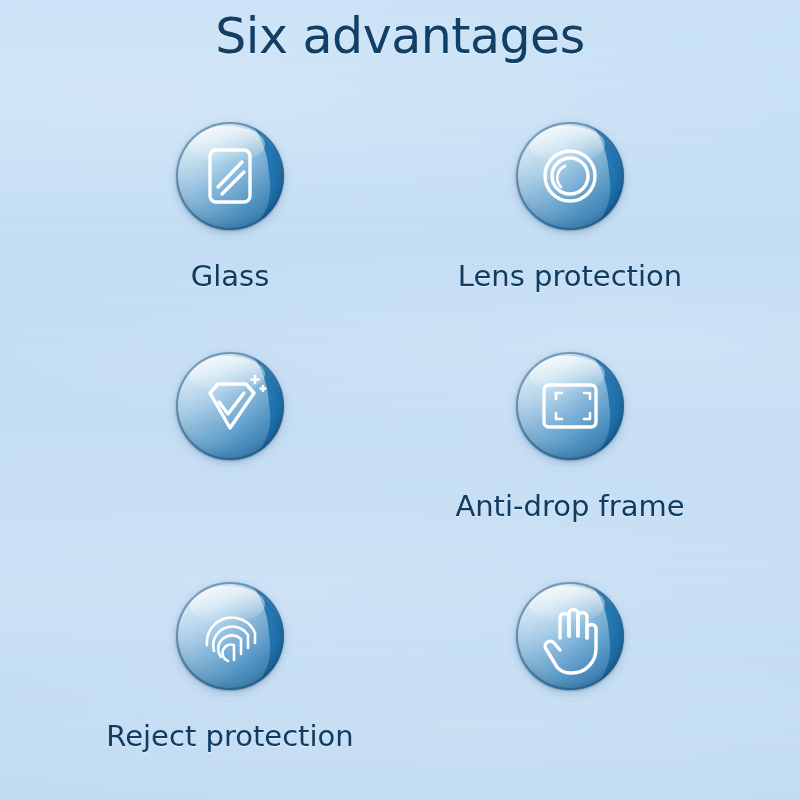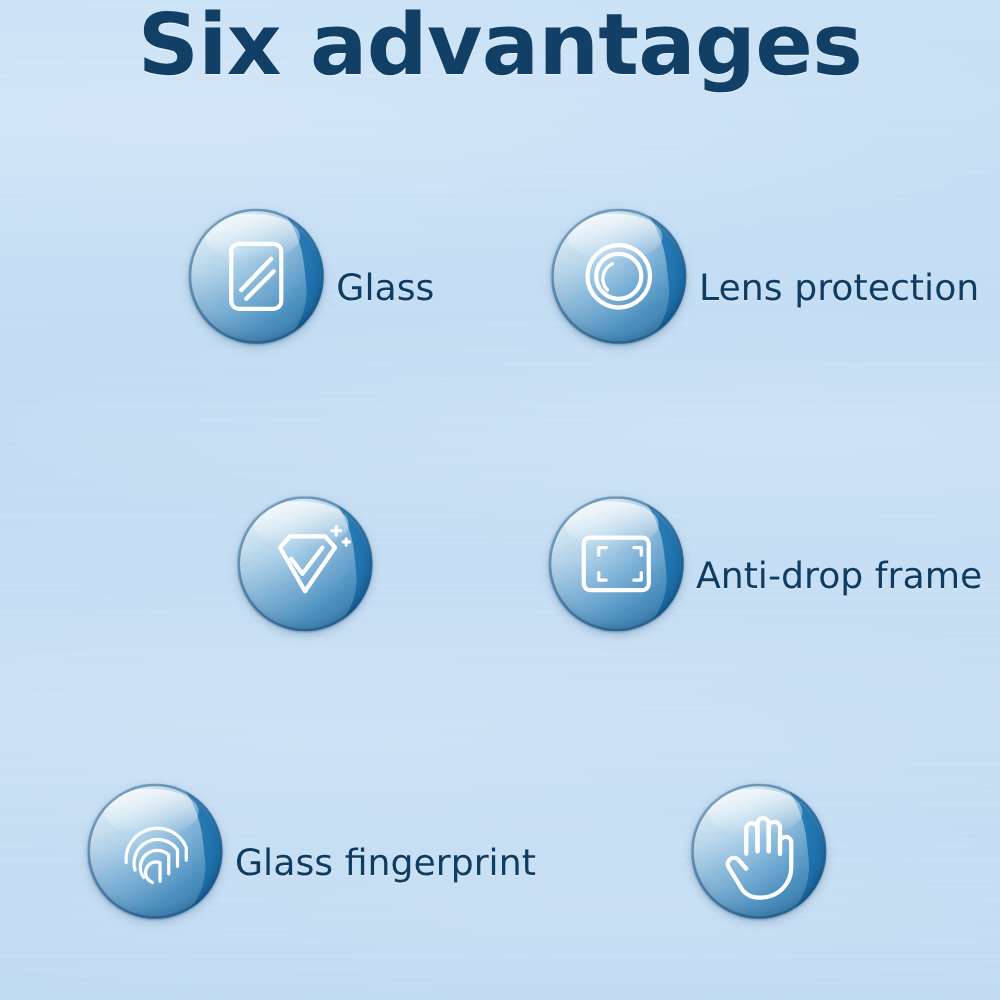--- a/index.html
+++ b/index.html
@@ -46,23 +46,23 @@
     mix-blend-mode: screen;
   }
 
   
   #title {
     position: absolute;
     top: 6px;
     left: 0;
     width: 800px;
     text-align: center;
-    font-size: 68px;
+    font-size: 49px;
     line-height: 62px;
-    font-weight: 700;
+    font-weight: 400;
     letter-spacing: -0.5px;
     color: #123f66;
     text-shadow: 0 1px 0 rgba(255,255,255,0.55);
     z-index: 3;
   }
 
   
   #grid {
     position: absolute;
     top: 100px;
@@ -70,23 +70,23 @@
     width: 680px;
     height: 690px;
     display: grid;
     grid-template-columns: 1fr 1fr;
     grid-template-rows: 1fr 1fr 1fr;
     z-index: 2;
   }
   .cell {
     position: relative;
     display: flex;
-    flex-direction: row;
+    flex-direction: column;
     align-items: center;
-    justify-content: center;
+    justify-content: flex-start;
     padding-top: 12px;
   }
 
   
   .btn {
     position: relative;
     width: 128px;
     height: 128px;
     border-radius: 50%;
     
@@ -255,21 +255,21 @@
         <div class="rim"></div>
         <div class="glyph">
           <svg viewBox="0 0 108 108" aria-hidden="true">
             <path class="gl gl-thin" d="M31 63 A25 25 0 0 1 79 51 L79 61"></path>
             <path class="gl gl-thin" d="M38 69 A19 19 0 0 1 72 53 L72 66"></path>
             <path class="gl gl-thin" d="M45 75 A13.5 13.5 0 0 1 65 57 L65 72"></path>
             <path class="gl gl-thin" d="M52 79 A8 8 0 0 1 58 63 L58 78"></path>
           </svg>
         </div>
       </div>
-      <div class="caption">Glass fingerprint</div>
+      <div class="caption">Reject protection</div>
     </div>
 
     <div class="cell">
       <div class="btn">
         <div class="disc"></div>
         <div class="rim"></div>
         <div class="glyph">
           <svg viewBox="0 0 108 108" aria-hidden="true">
             <path class="gl" d="M44 56 V36 a4.5 4.5 0 0 1 9 0 v18"></path>
             <path class="gl" d="M53 54 V32 a4.5 4.5 0 0 1 9 0 v22"></path>

